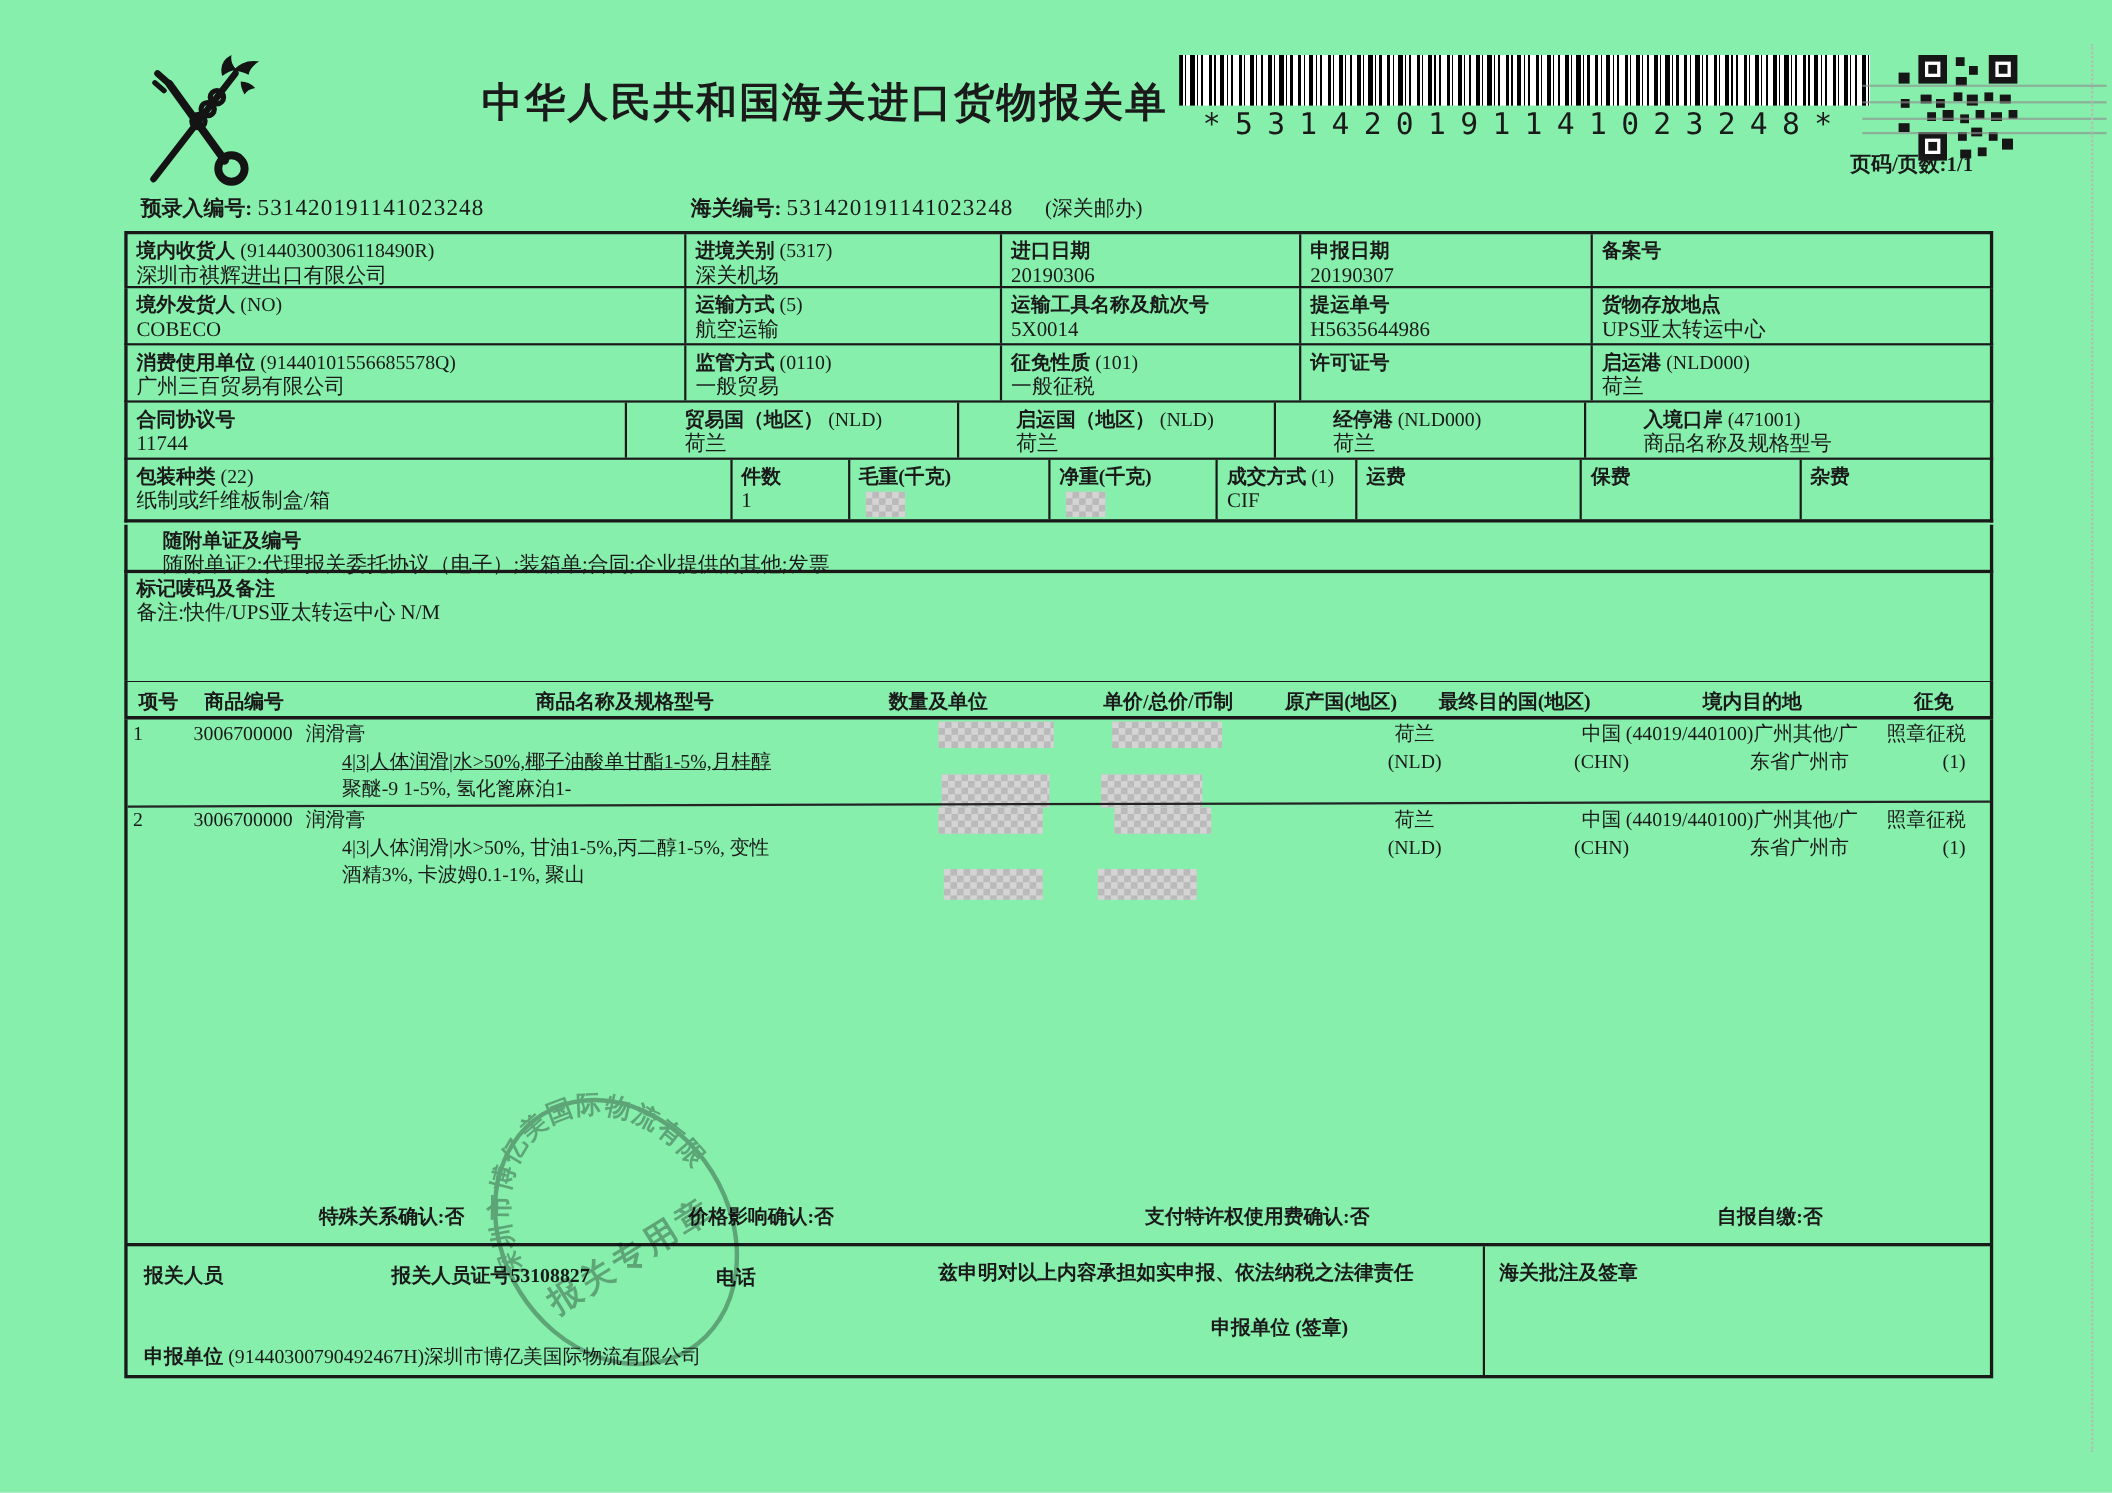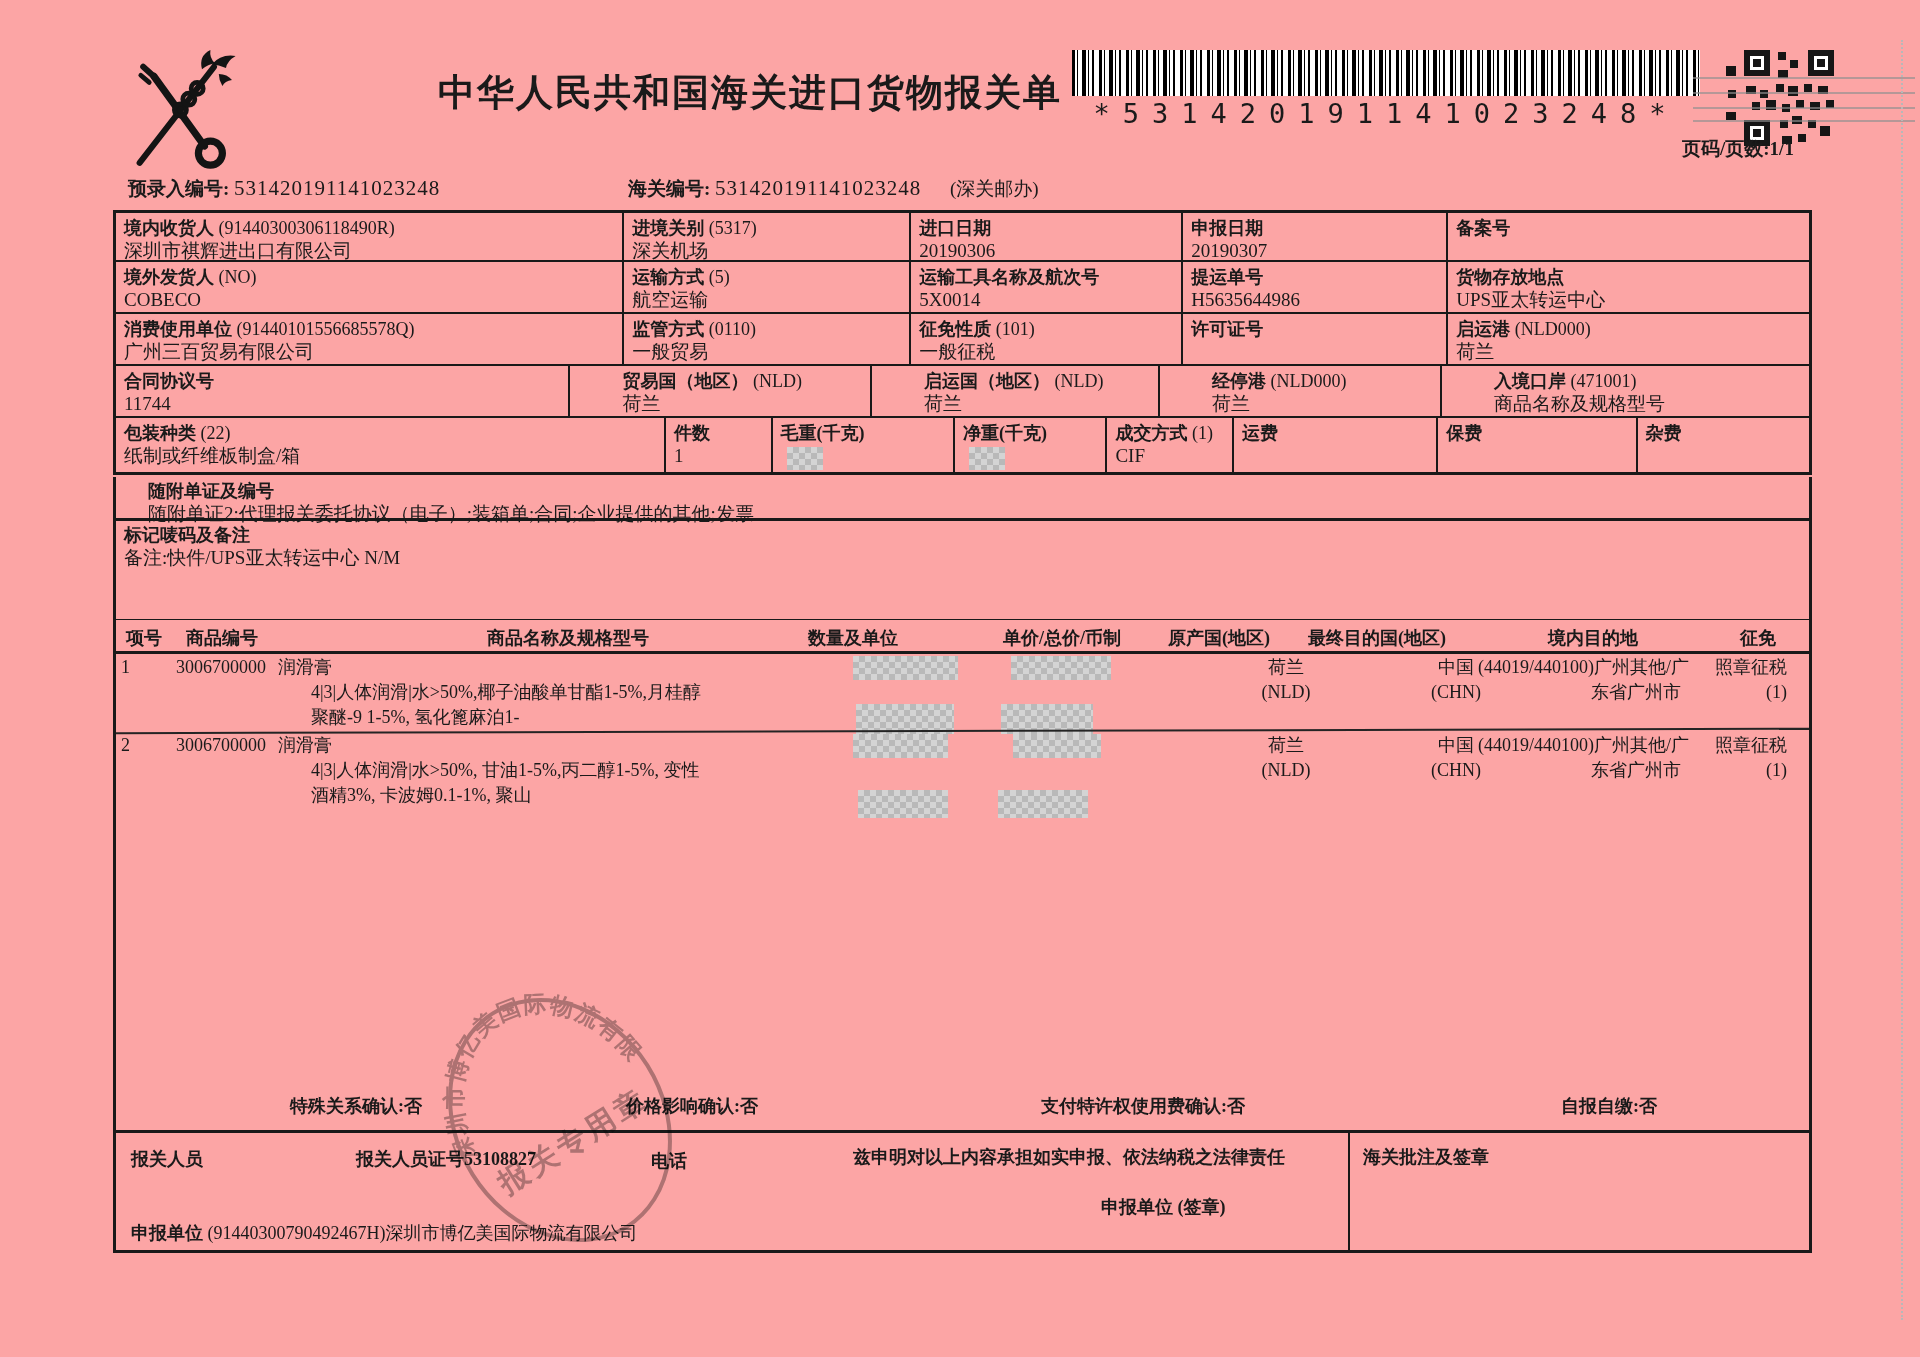--- a/index.html
+++ b/index.html
@@ -1,16 +1,16 @@
 <!DOCTYPE html>
 <html><head>
 <meta charset="utf-8">
 <style>
   html,body{margin:0;padding:0;background:#e8e8e8;}
-  .sheet{position:relative;width:1920px;height:1357px;background:#fca5a5;overflow:hidden;
+  .sheet{position:relative;width:1920px;height:1357px;background:#86efac;overflow:hidden;
          font-family:"Liberation Serif","DejaVu Serif",serif;color:#1a1a1a;}
   .abs{position:absolute;}
   
   .title{font-size:37px;font-weight:bold;letter-spacing:2px;text-align:center;white-space:nowrap;}
   .pre-entry{font-size:19px;white-space:nowrap;}
   .pre-entry .plbl{font-weight:bold;}
   .pre-entry .pval{font-size:21px;letter-spacing:1px;}
   .pagenum{font-size:19px;font-weight:bold;}
   
   .bars{height:46px;background:repeating-linear-gradient(90deg,
@@ -283,21 +283,21 @@
     <span style="left:1432px">境内目的地</span>
     <span style="left:1624px">征免</span>
   </div>
 
   <div class="abs gbody" style="left:113px;top:654px;width:1699px;height:476px;">
 
     <div>
       <span class="gtxt" style="left:5px;top:2px;">1</span>
       <span class="gtxt" style="left:60px;top:2px;">3006700000</span>
       <span class="gtxt" style="left:162px;top:2px;">润滑膏</span>
-      <span class="gtxt" style="left:195px;top:27px;">4|3|人体润滑|水&gt;50%,椰子油酸单甘酯1-5%,月桂醇</span>
+      <span class="gtxt" style="left:195px;top:27px;text-decoration:underline;">4|3|人体润滑|水&gt;50%,椰子油酸单甘酯1-5%,月桂醇</span>
       <span class="gtxt" style="left:195px;top:52px;">聚醚-9 1-5%, 氢化篦麻泊1-</span>
       <div class="redact" style="left:737px;top:2px;width:105px;height:24px;"></div>
       <div class="redact" style="left:895px;top:2px;width:100px;height:24px;"></div>
       <div class="redact" style="left:740px;top:50px;width:98px;height:30px;"></div>
       <div class="redact" style="left:885px;top:50px;width:92px;height:30px;"></div>
       <span class="gtxt" style="left:1130px;top:2px;width:80px;text-align:center;">荷兰</span>
       <span class="gtxt" style="left:1130px;top:27px;width:80px;text-align:center;">(NLD)</span>
       <span class="gtxt" style="left:1295px;top:2px;width:90px;text-align:center;">中国</span>
       <span class="gtxt" style="left:1295px;top:27px;width:90px;text-align:center;">(CHN)</span>
       <span class="gtxt" style="left:1362px;top:2px;">(44019/440100)广州其他/广</span>

